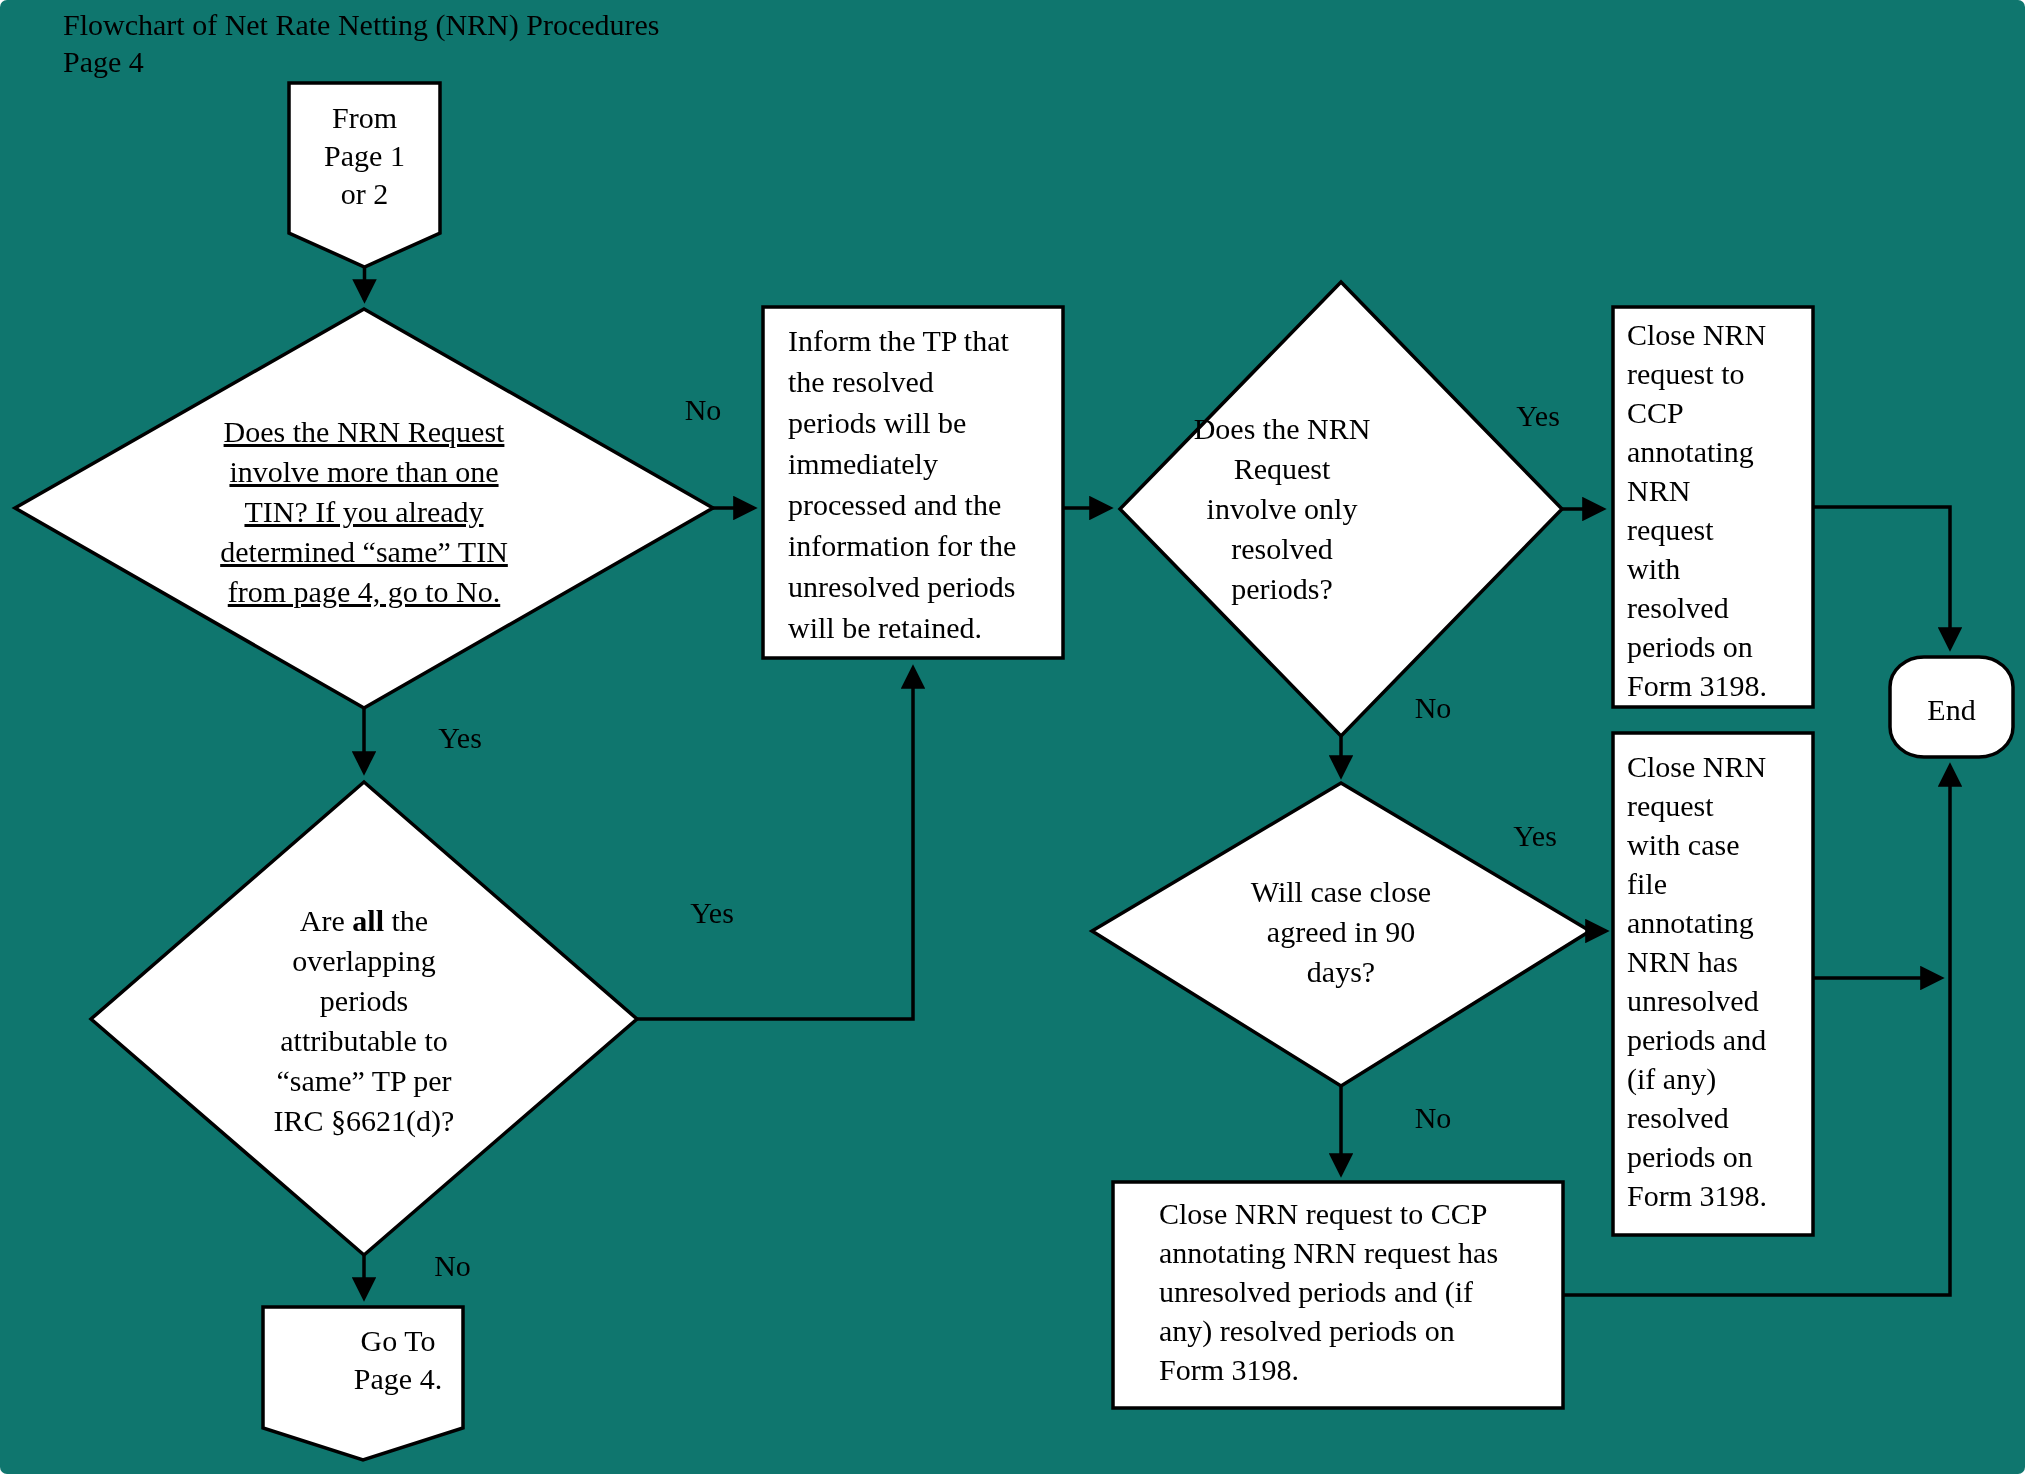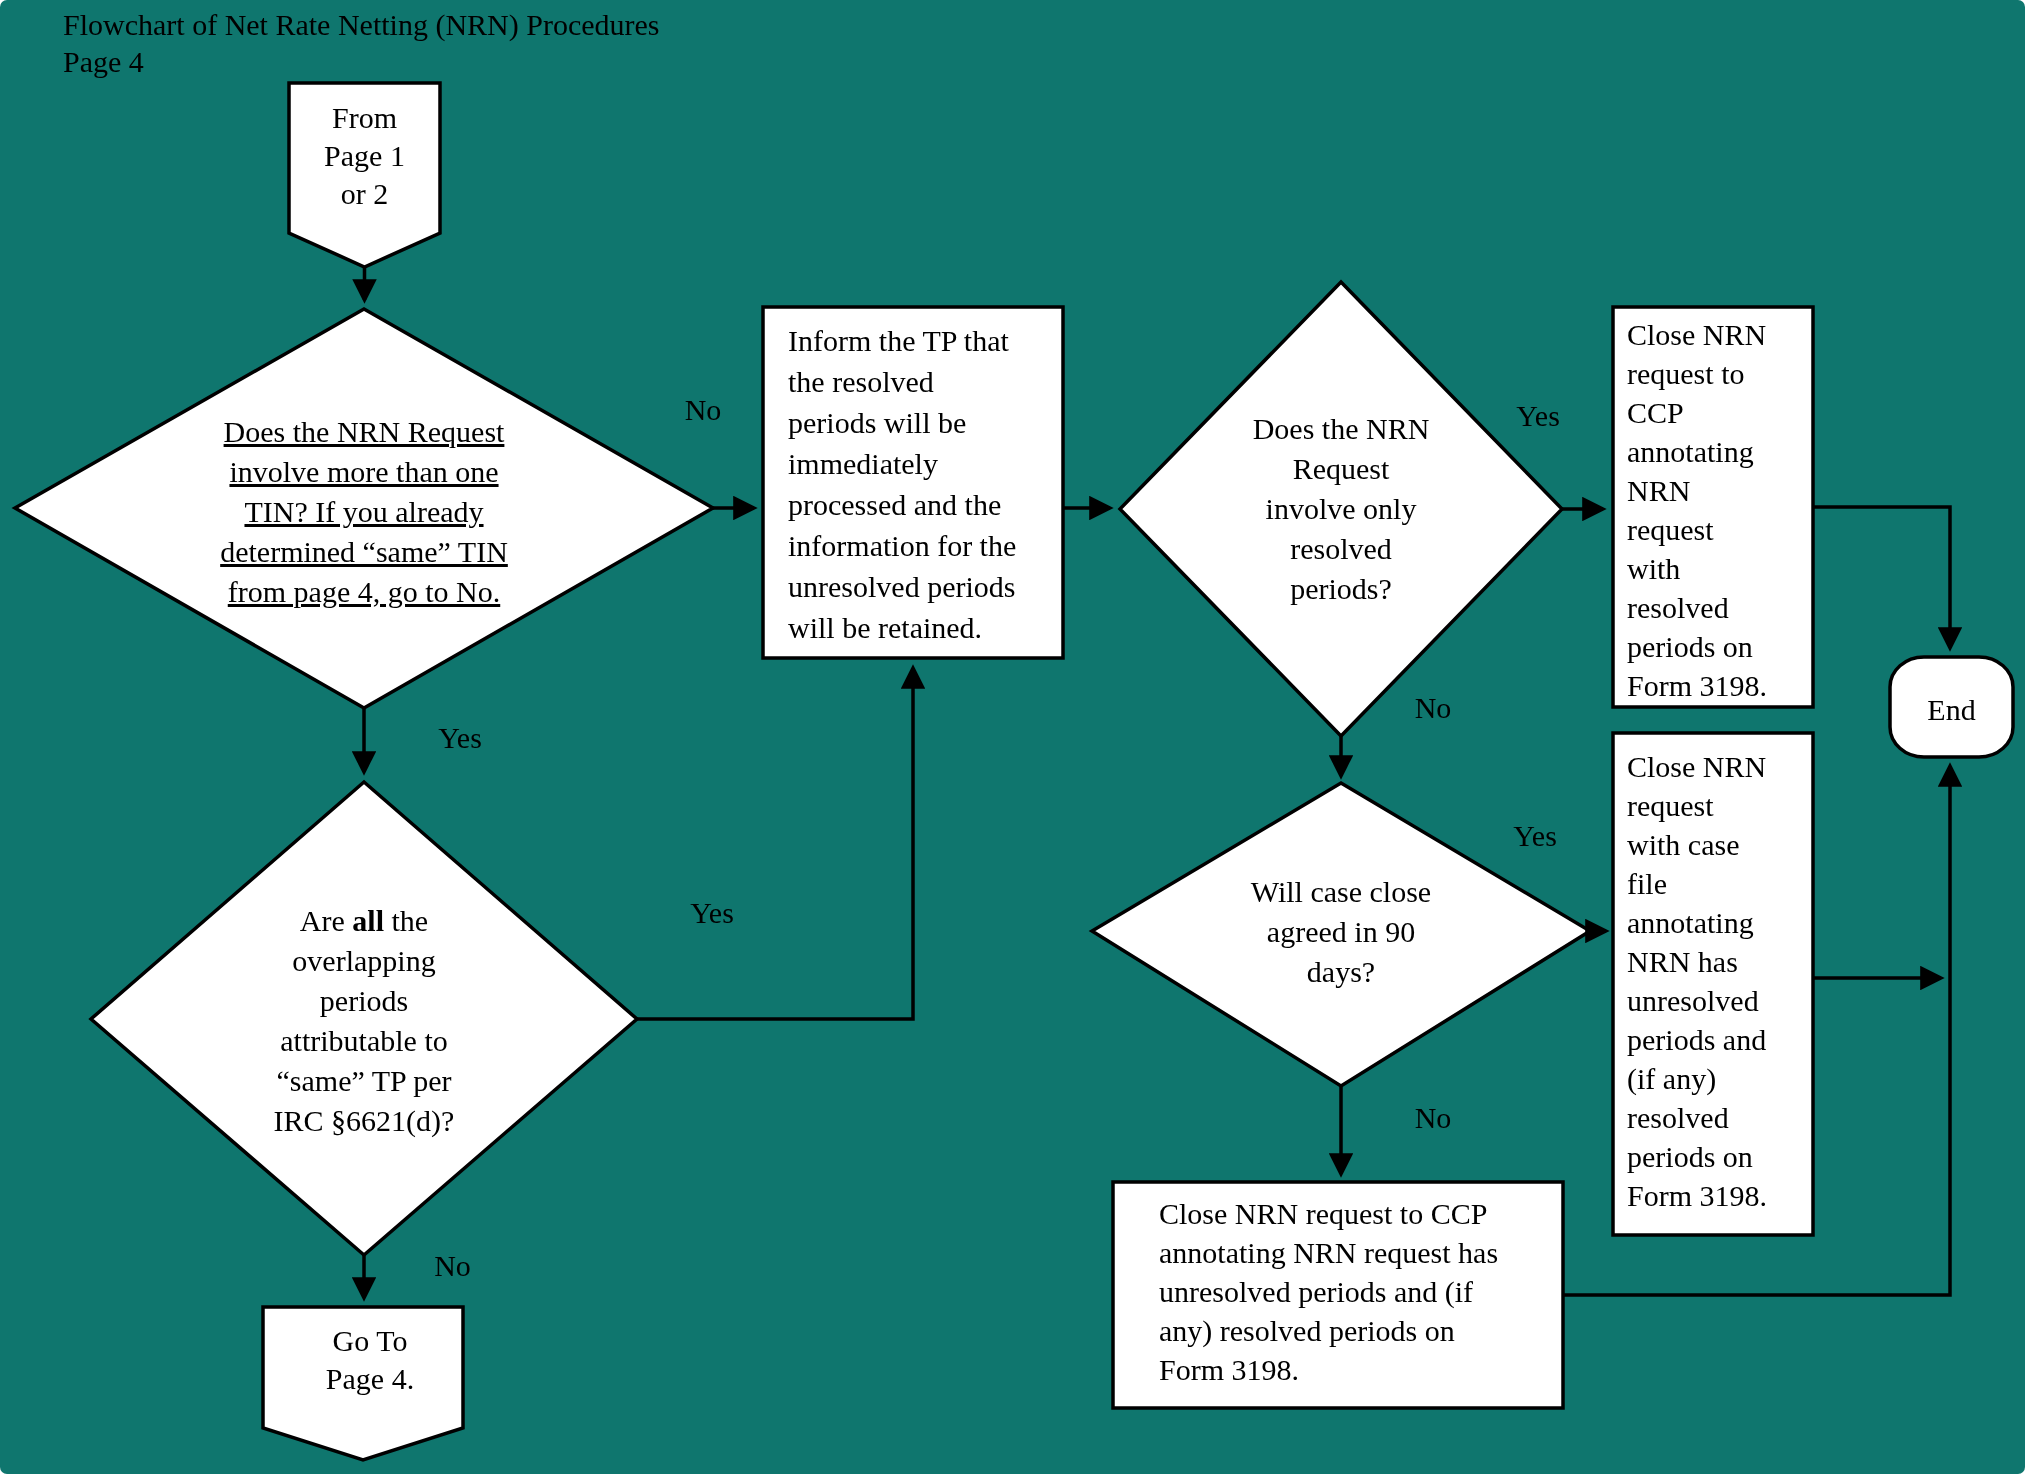--- a/index.html
+++ b/index.html
@@ -79,24 +79,24 @@
   <div class="t" style="left:214px;top:901px;width:300px;"><span>Are </span><b>all</b><span> the
 overlapping
 periods
 attributable to
 “same” TP per
 IRC §6621(d)?</span></div>
 
   <div class="t" style="left:672px;top:893px;width:80px;">Yes</div>
   <div class="t" style="left:415px;top:1246px;width:75px;">No</div>
 
-  <div class="t lh38" style="left:263px;top:1322px;width:214px;">Go To
+  <div class="t lh38" style="left:263px;top:1322px;width:214px;padding-left:28px;">Go To
 Page 4.</div>
 
-  <div class="t" style="left:1211px;top:409px;width:260px;">Does the NRN
+  <div class="t" style="left:1152px;top:409px;width:260px;">Does the NRN
 Request
 involve only
 resolved
 periods?</div>
 
   <div class="t" style="left:1498px;top:396px;width:80px;">Yes</div>
   <div class="t" style="left:1393px;top:688px;width:80px;">No</div>
 
   <div class="t left lh39" style="left:1627px;top:315px;width:180px;">Close NRN
 request to

